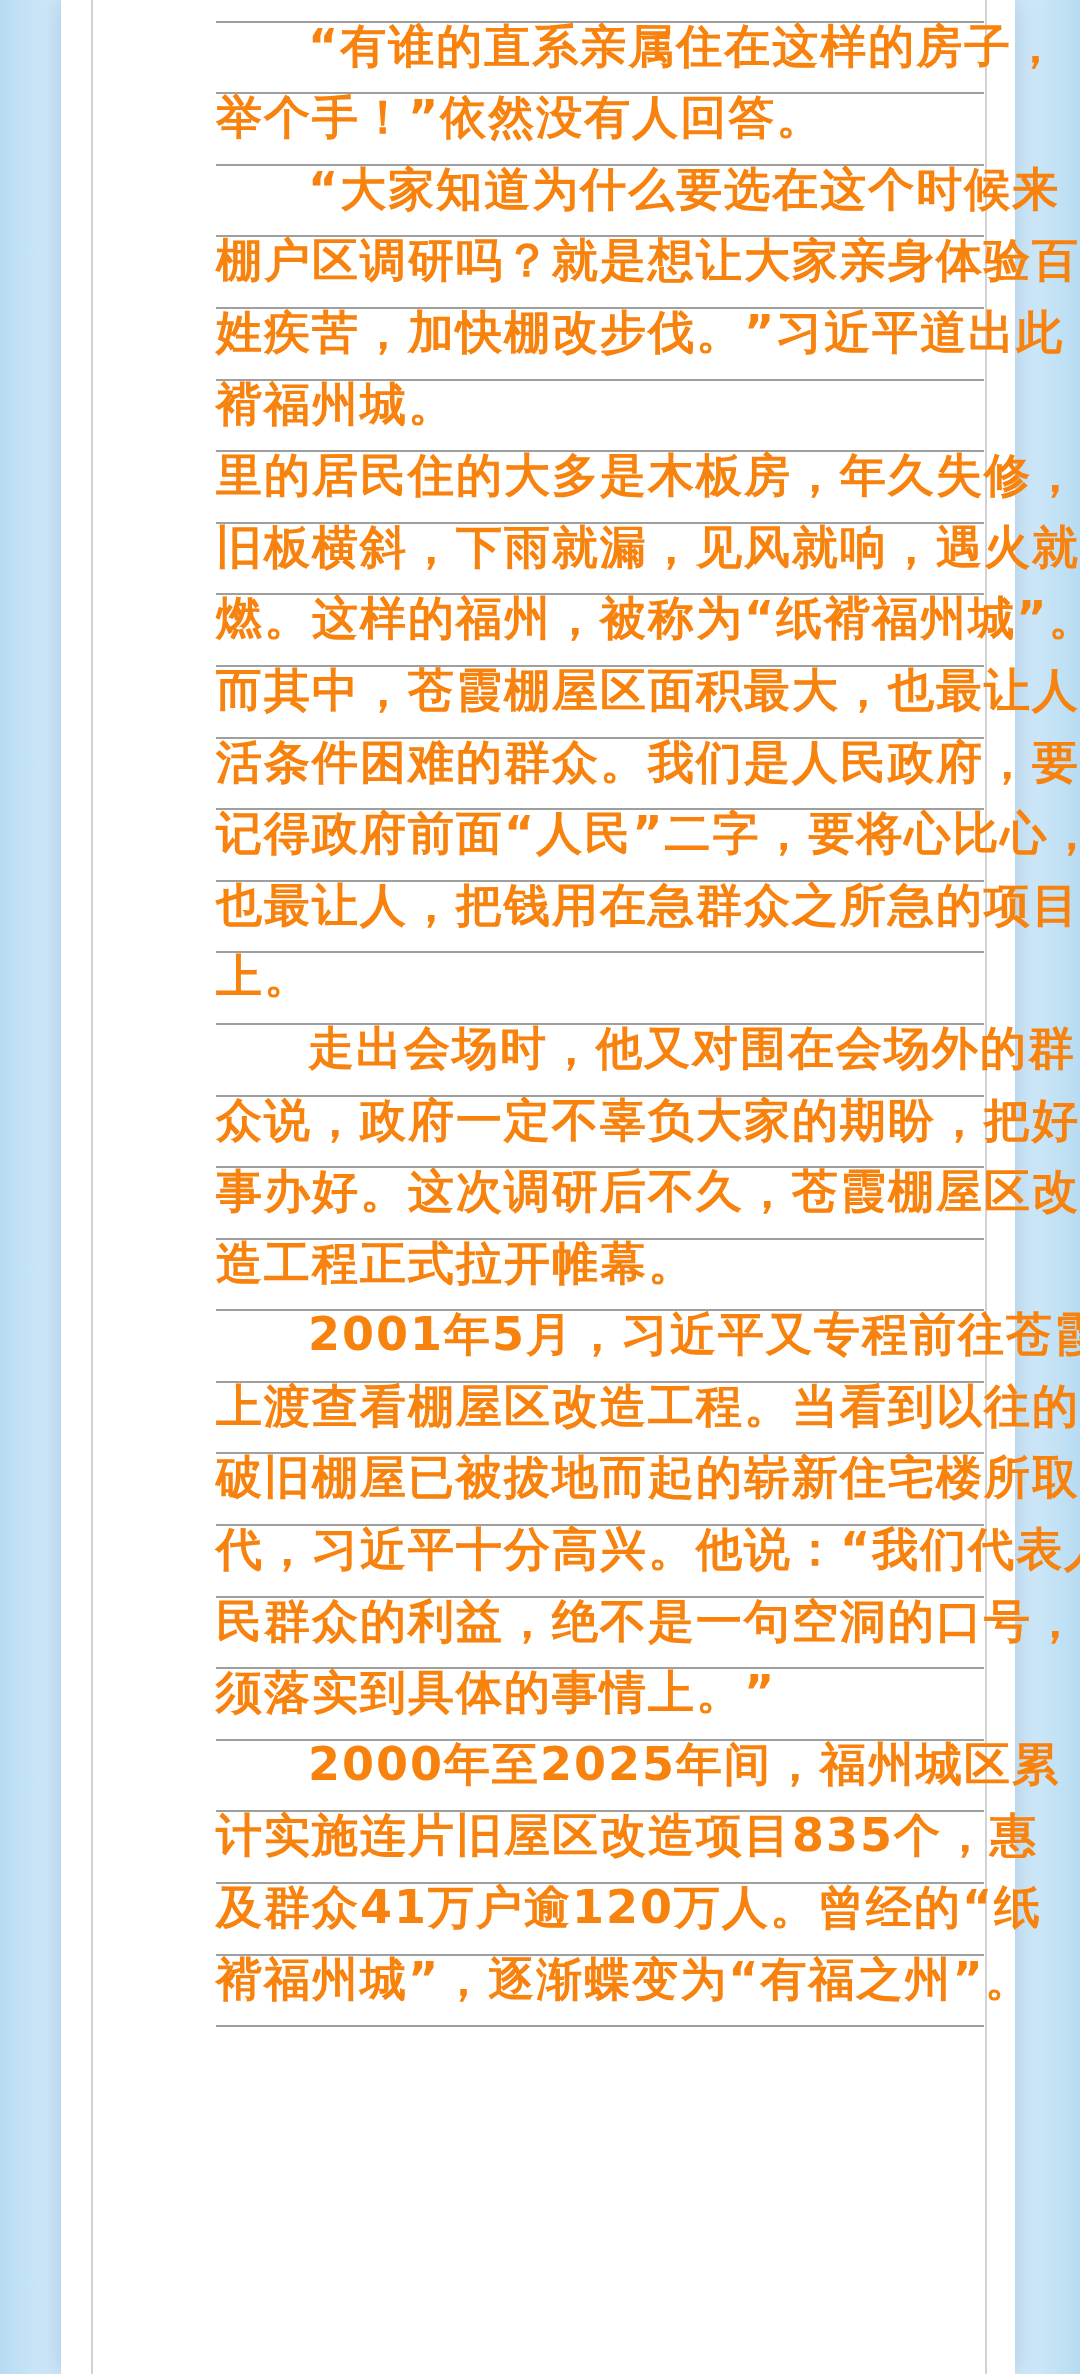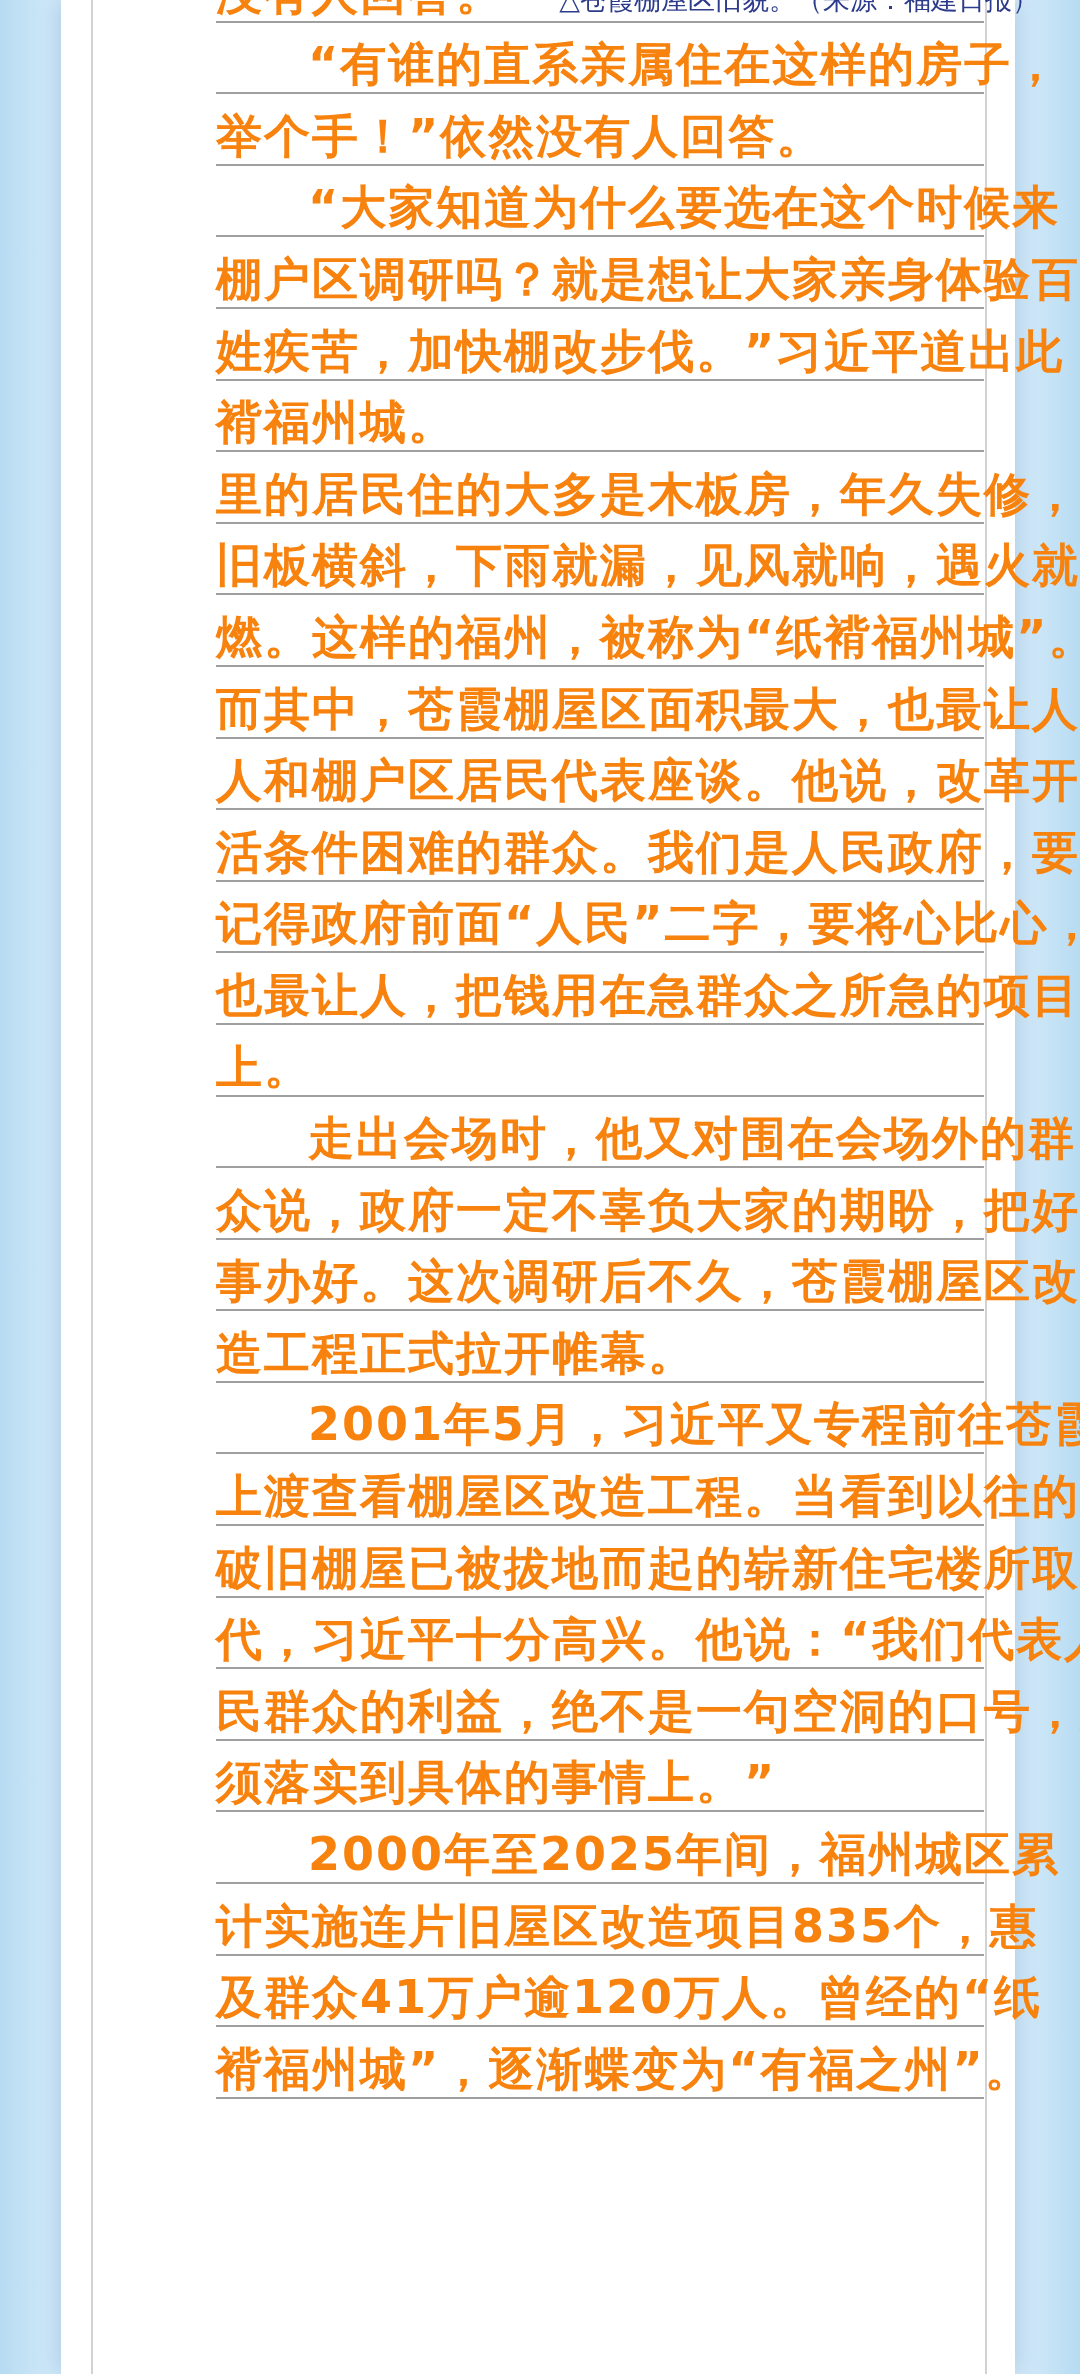--- a/index.html
+++ b/index.html
@@ -33,21 +33,20 @@
     position: absolute;
     left: 155px;
     top: -49px;
     width: 768px;
   }
   .row {
     box-sizing: border-box;
     height: 71.6px;
     border-bottom: 2px solid #9f9f9f;
     display: flex;
-    align-items: flex-end;
     padding-bottom: 5px;
     white-space: nowrap;
     overflow: visible;
   }
   .line-text {
     font-size: 46px;
     line-height: 1;
     font-weight: 700;
     letter-spacing: 2px;
     color: #f7820e;
@@ -103,23 +102,20 @@
         <div class="row">
           <span class="line-text">旧板横斜，下雨就漏，见风就响，遇火就</span>
         </div>
         <div class="row">
           <span class="line-text">燃。这样的福州，被称为“纸褙福州城”。</span>
         </div>
         <div class="row">
           <span class="line-text">而其中，苍霞棚屋区面积最大，也最让人</span>
         </div>
         <div class="row">
-          <span class="line-text">人和棚户区居民代表座谈。他说，改革开</span>
-        </div>
-        <div class="row">
           <span class="line-text">活条件困难的群众。我们是人民政府，要</span>
         </div>
         <div class="row">
           <span class="line-text">记得政府前面“人民”二字，要将心比心，</span>
         </div>
         <div class="row">
           <span class="line-text">也最让人，把钱用在急群众之所急的项目</span>
         </div>
         <div class="row">
           <span class="line-text">上。</span>

